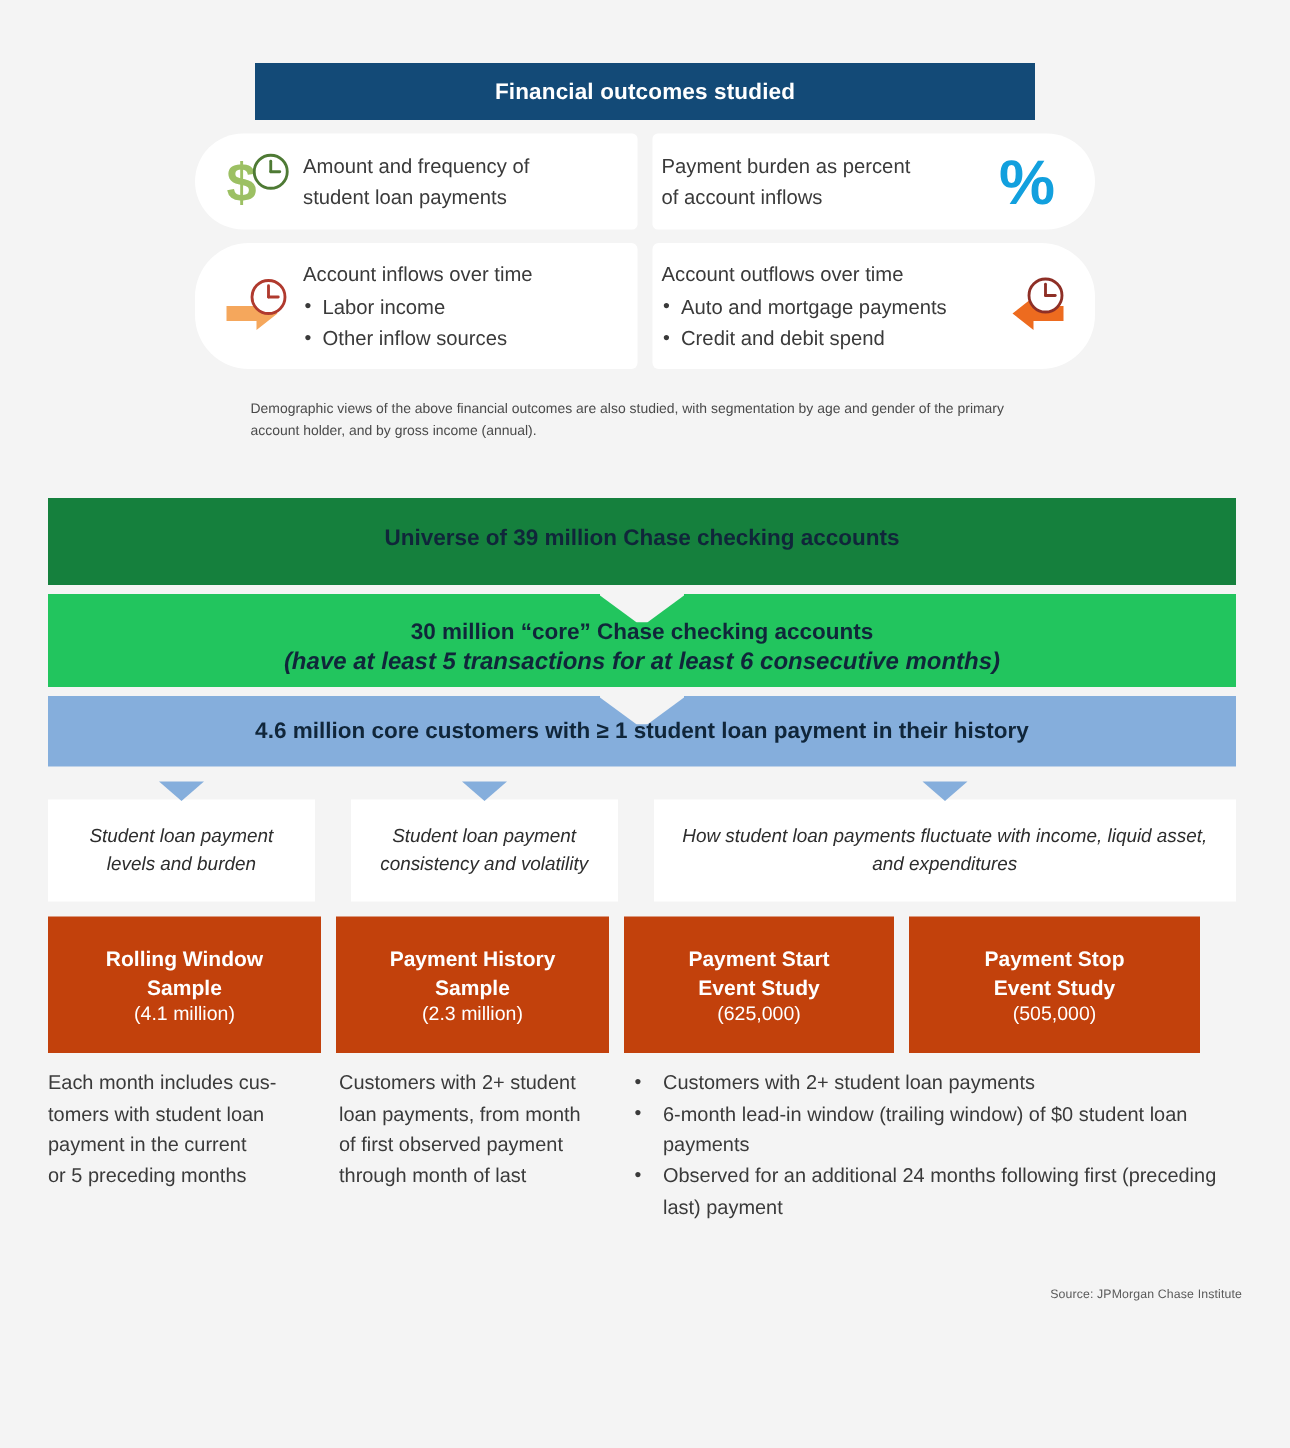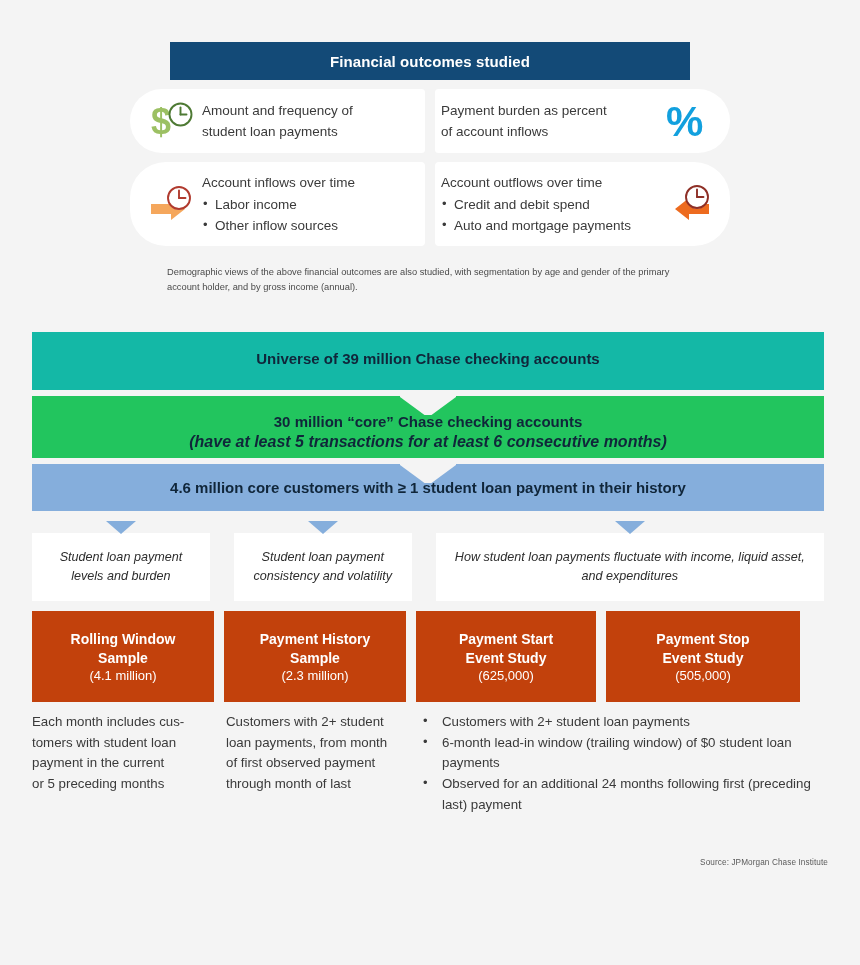--- a/index.html
+++ b/index.html
@@ -44,21 +44,21 @@
   .outcomes-note {
     margin: 19px 0 0 37px; width: 525px;
     font-size: 9.3px; color: #4a4a4a; line-height: 1.62;
   }
 
   
   .funnel { position: absolute; left: 32px; top: 332px; width: 792px; }
 
   .band { position: relative; width: 792px; color: #10263a; text-align: center; }
   .band .band-inner { position: relative; z-index: 2; }
-  .band.b1 { height: 58px; background: #14b8a6; }
+  .band.b1 { height: 58px; background: #15803d; }
   .band.b2 { height: 62px; background: #22c55e; margin-top: 6px; }
   .band.b3 { height: 47px; background: #85aedc; margin-top: 6px; }
 
   .band.b1 .band-inner { padding-top: 18px; }
   .band.b2 .band-inner { padding-top: 17px; }
   .band.b3 .band-inner { padding-top: 15px; }
 
   .band-title { font-size: 15px; font-weight: 700; }
   .band-sub { font-size: 16px; font-style: italic; font-weight: 700; margin-top: 3px; }
 
@@ -184,22 +184,22 @@
             <li>Labor income</li>
             <li>Other inflow sources</li>
           </ul>
         </div>
       </div>
 
       <div class="card right">
         <div class="card-body">
           <div class="card-title">Account outflows over time</div>
           <ul class="card-list">
+            <li>Auto and mortgage payments</li>
             <li>Credit and debit spend</li>
-            <li>Auto and mortgage payments</li>
           </ul>
         </div>
         <div class="card-icon">
           <svg width="48" height="44" viewBox="0 0 48 44">
             <path d="M46 22 L46 32 L26 32 L26 38 L12 27 L26 16 L26 22 Z" fill="#ed6b1f"></path>
             <circle cx="34" cy="15" r="11.5" fill="#ffffff"></circle>
             <circle cx="34" cy="15" r="11" fill="none" stroke="#8e2f26" stroke-width="1.9"></circle>
             <line x1="34" y1="7.5" x2="34" y2="15" stroke="#8e2f26" stroke-width="1.9" stroke-linecap="round"></line>
             <line x1="34" y1="15" x2="40.5" y2="15" stroke="#8e2f26" stroke-width="1.9" stroke-linecap="round"></line>
           </svg>

